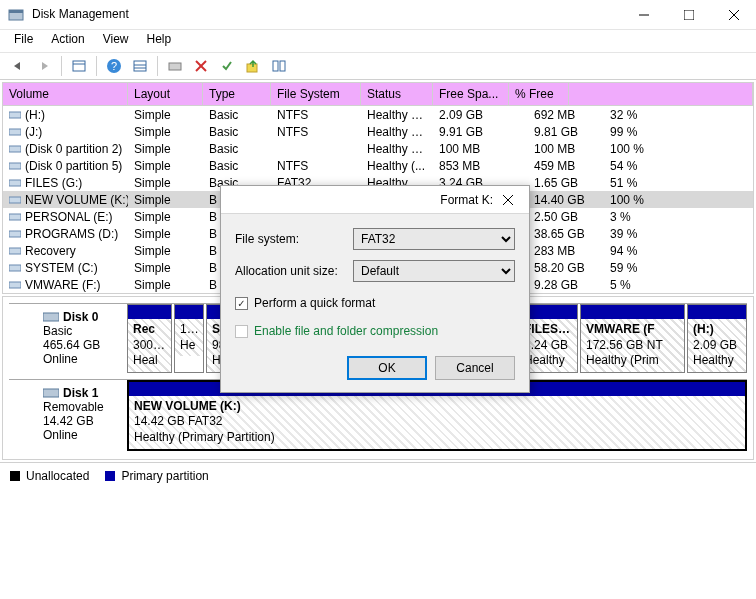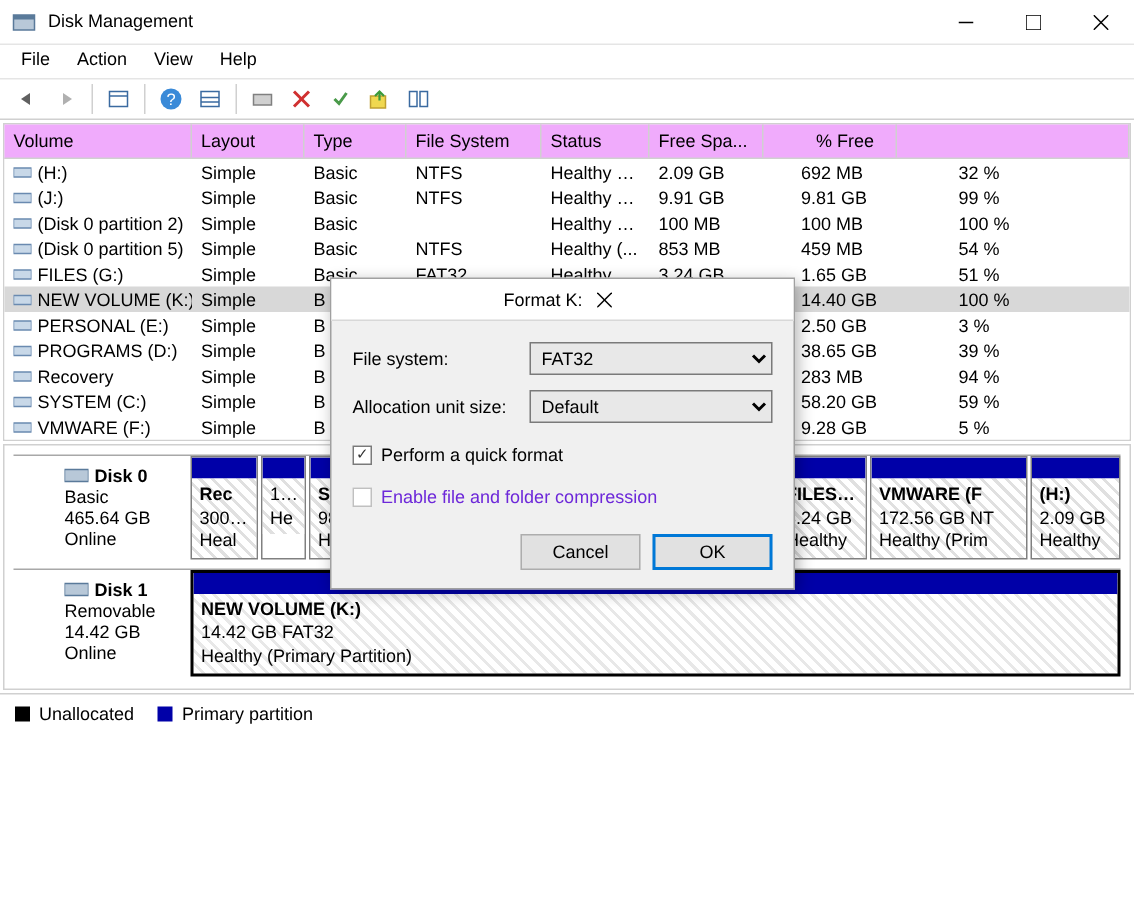--- a/index.html
+++ b/index.html
@@ -30,21 +30,21 @@
     .vol-row { display: flex; height: 17px; align-items: center; }
     .vol-row.sel { background: #d8d8d8; }
     .vol-cell { padding: 1px 6px; font-size: 12px; overflow: hidden; white-space: nowrap; text-overflow: ellipsis; }
     .c-vol { width: 125px; display: flex; align-items: center; gap: 4px; }
     .c-lay { width: 75px; }
     .c-typ { width: 68px; }
     .c-fs { width: 90px; }
     .c-st { width: 72px; }
     .c-cap { width: 95px; }
     .c-free { width: 76px; }
-    .c-pct { width: 60px; margin-left: 29px; }
+    .c-pct { width: 60px; }
     .c-last { flex: 1; }
     .vol-icon { width: 12px; height: 9px; flex-shrink: 0; }
     
     
     .disk-panels { margin: 2px; border: 1px solid #d0d0d0; background: #fff; padding-bottom: 4px; }
     .disk-row { display: flex; margin: 6px 6px 4px 6px; border-top: 1px solid #a8a8a8; }
     .disk-label { width: 90px; padding: 6px; font-size: 12px; margin-left: 28px; }
     .disk-label-title { font-weight: bold; display: flex; align-items: center; gap: 4px; }
     .disk-parts { flex: 1; display: flex; gap: 2px; }
     .disk-part { border: 1px solid #808080; padding: 0; font-size: 12px; overflow: hidden; display: flex; flex-direction: column; }
@@ -55,31 +55,31 @@
     .disk-part-title { font-weight: bold; white-space: nowrap; overflow: hidden; text-overflow: ellipsis; }
     .disk-part-line { white-space: nowrap; overflow: hidden; text-overflow: ellipsis; }
     
     
     .legend { border-top: 1px solid #d0d0d0; padding: 6px 10px; display: flex; gap: 16px; align-items: center; font-size: 12px; background: #fff; }
     .legend-item { display: flex; align-items: center; gap: 6px; }
     .legend-sq { width: 10px; height: 10px; }
     
     
     .dialog { position: absolute; left: 220px; top: 185px; width: 310px; background: #f0f0f0; border: 1px solid #a0a0a0; box-shadow: 2px 2px 10px rgba(0,0,0,0.3); }
-    .dialog-title { height: 28px; display: flex; align-items: center; justify-content: center; padding: 0 6px 0 10px; background: #fff; border-bottom: 1px solid #d8d8d8; }
+    .dialog-title { height: 28px; display: flex; align-items: center; justify-content: flex-end; padding: 0 6px 0 10px; background: #fff; border-bottom: 1px solid #d8d8d8; }
     .dialog-title-text { font-size: 12px; }
     .dialog-close { width: 30px; height: 24px; display: flex; align-items: center; justify-content: center; }
     .dialog-body { padding: 14px 14px 12px 14px; }
     .dialog-row { display: flex; align-items: center; margin-bottom: 10px; }
     .dialog-label { width: 118px; font-size: 12px; }
     .dialog-input { flex: 1; height: 22px; padding: 2px 4px; font-size: 12px; border: 1px solid #7a7a7a; background: #fff; }
     .dialog-input.sel { background: #0078d7; color: #fff; }
     .dialog-select { flex: 1; height: 22px; padding: 1px 3px; font-size: 12px; border: 1px solid #7a7a7a; background: #e8e8e8; }
     .dialog-check-row { display: flex; align-items: center; gap: 6px; margin-top: 14px; margin-bottom: 4px; font-size: 12px; }
-    .dialog-check-row.disabled { color: #6d28d9; }
+    .dialog-check-row.disabled { color: #15803d; }
     .checkbox { width: 13px; height: 13px; border: 1px solid #7a7a7a; background: #fff; display: flex; align-items: center; justify-content: center; font-size: 10px; color: #333; }
     .checkbox.disabled { border-color: #c0c0c0; }
     .dialog-btns { display: flex; justify-content: flex-end; gap: 8px; margin-top: 18px; }
     .dialog-btn { width: 80px; height: 24px; font-size: 12px; background: #e1e1e1; border: 1px solid #adadad; }
     .dialog-btn.primary { border: 2px solid #0078d7; }
   </style>
 </head>
 <body>
 
 <div class="titlebar">
@@ -485,17 +485,17 @@
     </div>
     <div class="dialog-check-row">
       <span class="checkbox">✓</span>
       <span>Perform a quick format</span>
     </div>
     <div class="dialog-check-row disabled">
       <span class="checkbox disabled"></span>
       <span>Enable file and folder compression</span>
     </div>
     <div class="dialog-btns">
+      <button class="dialog-btn primary">OK</button>
       <button class="dialog-btn">Cancel</button>
-      <button class="dialog-btn primary">OK</button>
     </div>
   </div>
 </div>
 
 </body></html>

